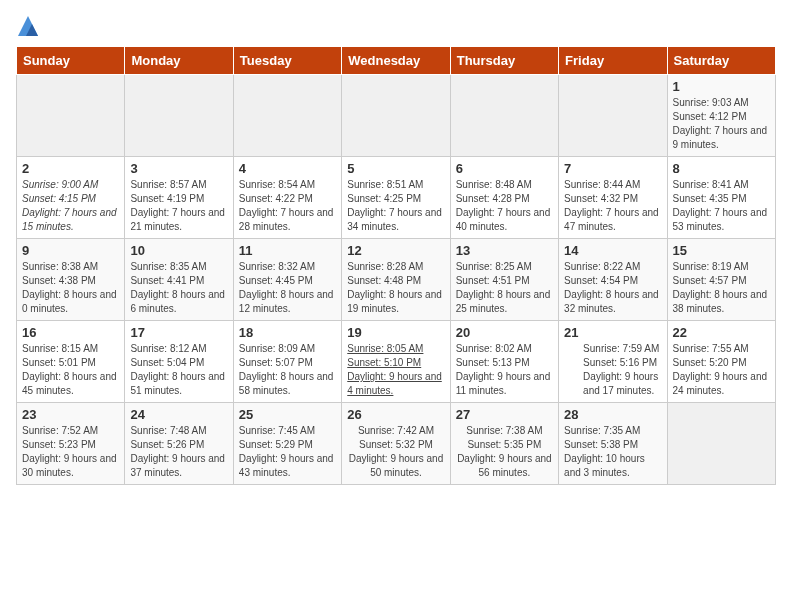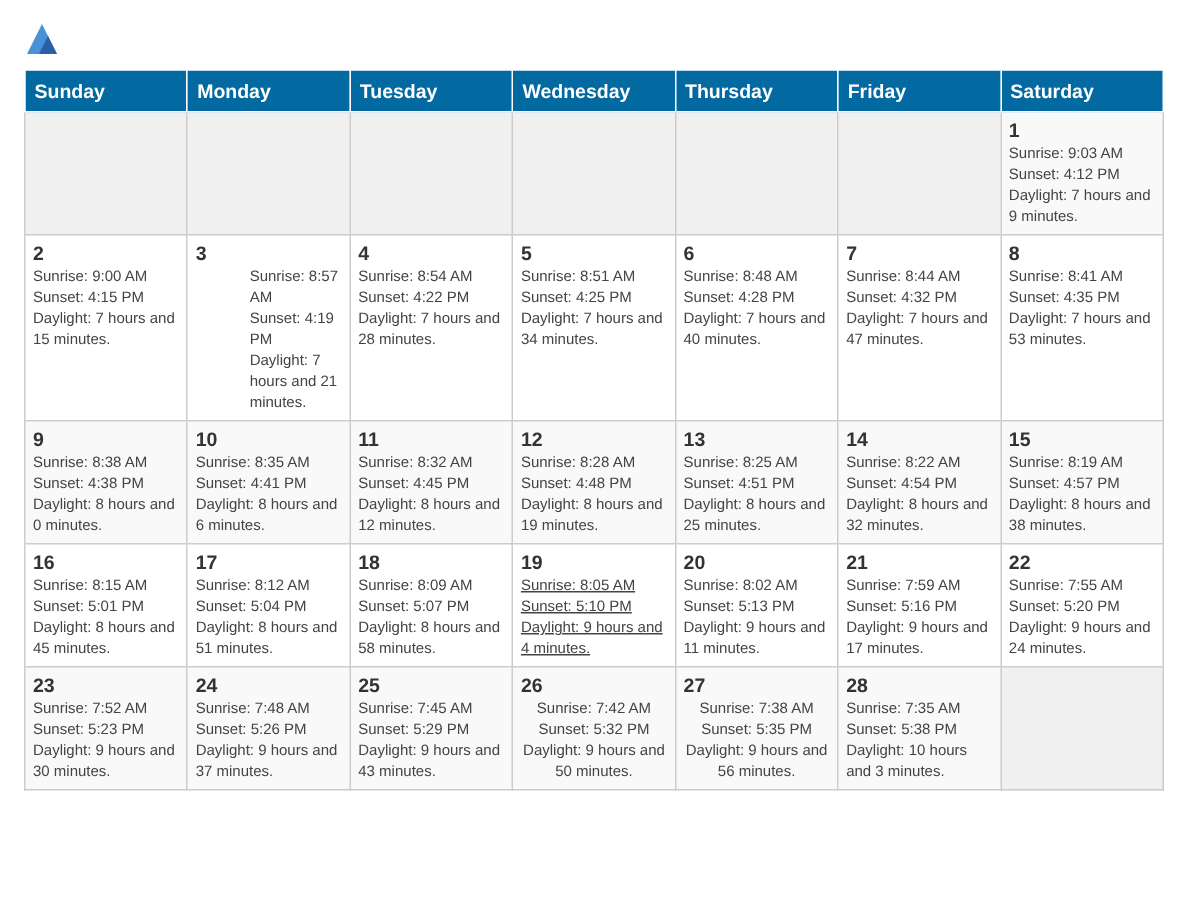--- a/index.html
+++ b/index.html
@@ -52,21 +52,21 @@
     .calendar-subtitle {
       font-size: 14px;
       color: #555;
     }
     table {
       width: 100%;
       border-collapse: collapse;
       table-layout: fixed;
     }
     thead tr th {
-      background-color: #0369a1;
+      background-color: #c2410c;
       color: #fff;
       text-align: left;
       padding: 6px 6px;
       font-size: 13px;
       font-weight: bold;
       border: 1px solid #fff;
     }
     tbody tr td {
       vertical-align: top;
       border: 1px solid #ccc;
@@ -140,27 +140,27 @@
         <td>
           <span class="day-number">1</span>
           <div class="day-info" style="white-space: pre-line;">Sunrise: 9:03 AM
 Sunset: 4:12 PM
 Daylight: 7 hours and 9 minutes.</div>
         </td>
       </tr>
       <tr>
         <td>
           <span class="day-number">2</span>
-          <div class="day-info" style="white-space: pre-line;">Sunrise: 9:00 AM
+          <div class="day-info" style="white-space: pre-line; font-style: italic;">Sunrise: 9:00 AM
 Sunset: 4:15 PM
 Daylight: 7 hours and 15 minutes.</div>
         </td>
         <td>
           <span class="day-number">3</span>
-          <div class="day-info" style="white-space: pre-line; margin-left: 36px;">Sunrise: 8:57 AM
+          <div class="day-info" style="white-space: pre-line;">Sunrise: 8:57 AM
 Sunset: 4:19 PM
 Daylight: 7 hours and 21 minutes.</div>
         </td>
         <td>
           <span class="day-number">4</span>
           <div class="day-info" style="white-space: pre-line;">Sunrise: 8:54 AM
 Sunset: 4:22 PM
 Daylight: 7 hours and 28 minutes.</div>
         </td>
         <td>
@@ -258,21 +258,21 @@
 Daylight: 9 hours and 4 minutes.</div>
         </td>
         <td>
           <span class="day-number">20</span>
           <div class="day-info" style="white-space: pre-line;">Sunrise: 8:02 AM
 Sunset: 5:13 PM
 Daylight: 9 hours and 11 minutes.</div>
         </td>
         <td>
           <span class="day-number">21</span>
-          <div class="day-info" style="white-space: pre-line;">Sunrise: 7:59 AM
+          <div class="day-info" style="white-space: pre-line; margin-left: 19px;">Sunrise: 7:59 AM
 Sunset: 5:16 PM
 Daylight: 9 hours and 17 minutes.</div>
         </td>
         <td>
           <span class="day-number">22</span>
           <div class="day-info" style="white-space: pre-line;">Sunrise: 7:55 AM
 Sunset: 5:20 PM
 Daylight: 9 hours and 24 minutes.</div>
         </td>
       </tr>

